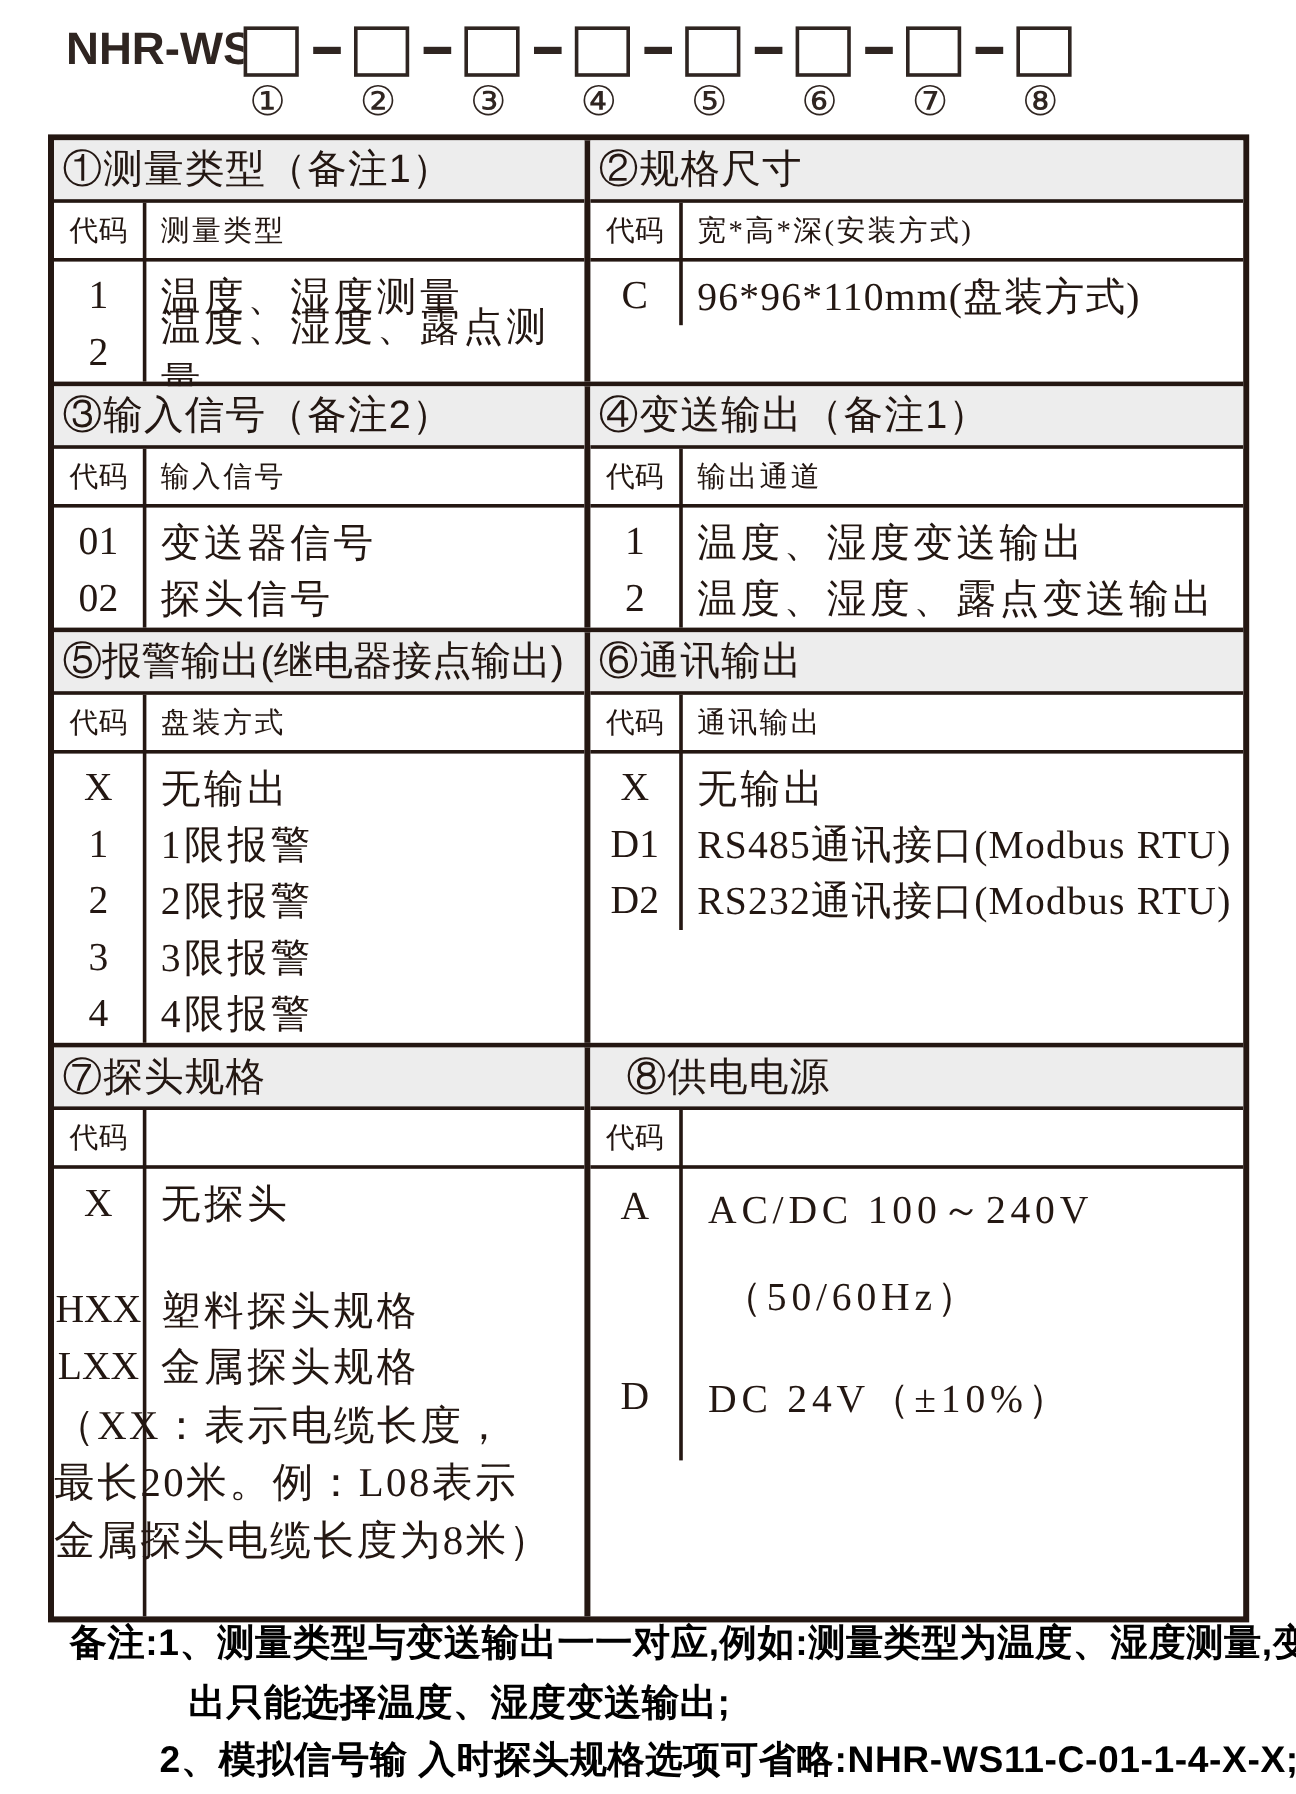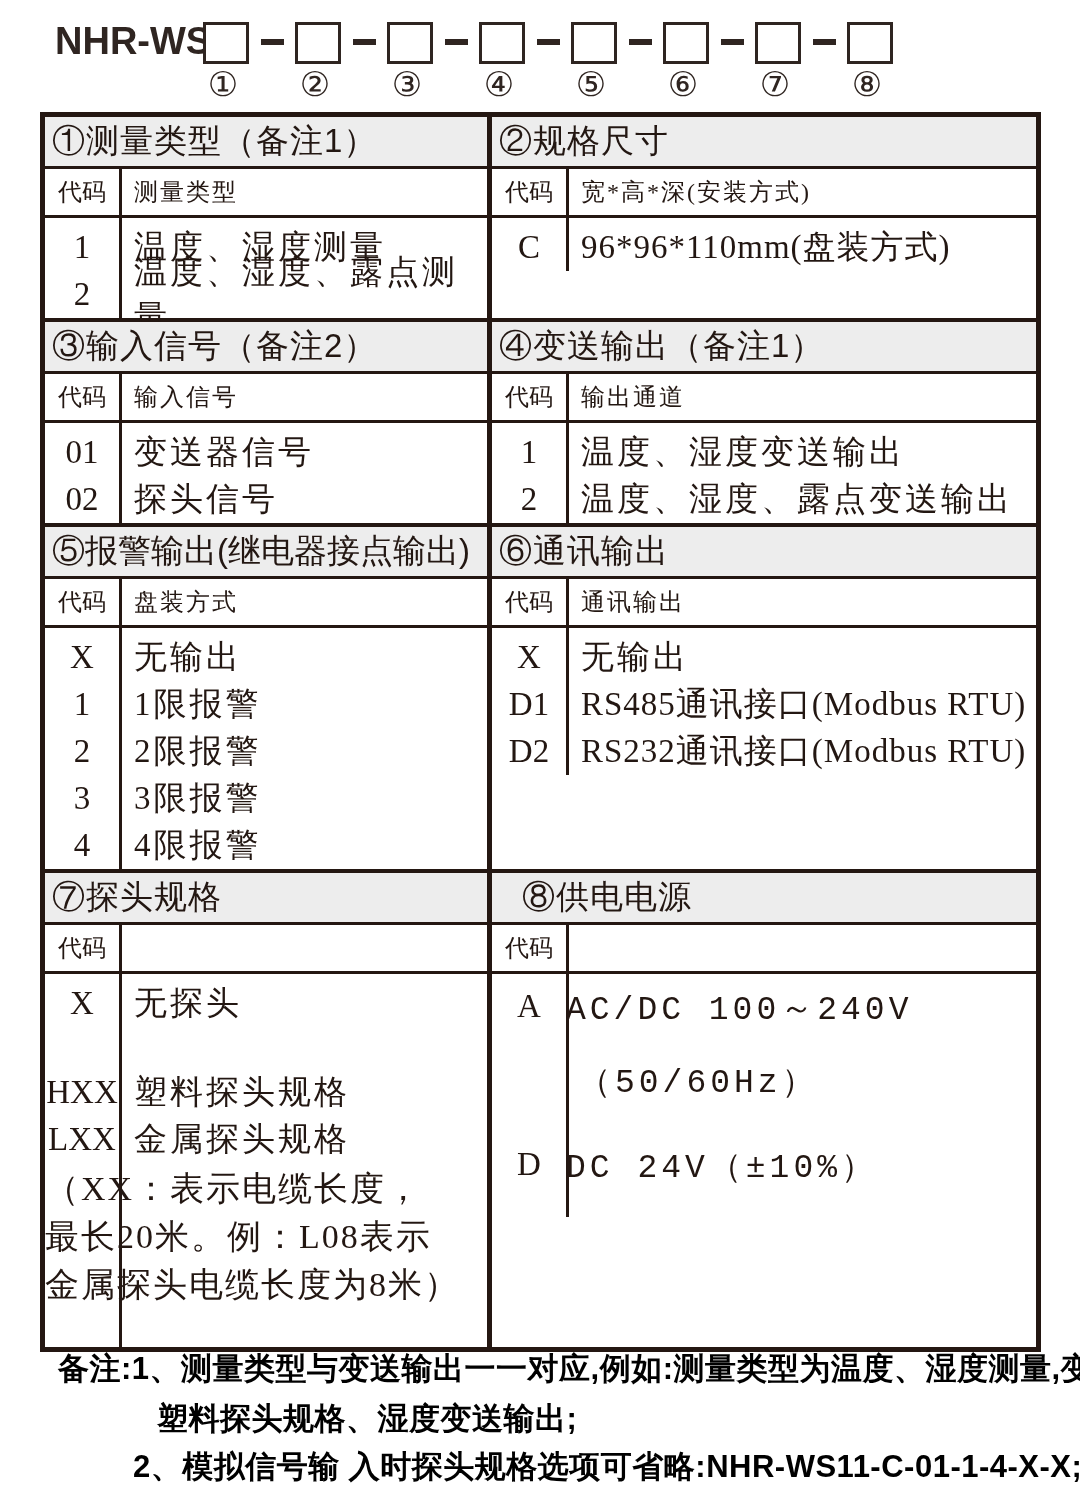--- a/index.html
+++ b/index.html
@@ -51,21 +51,21 @@
   .dcode{width:74px;text-align:center;flex:none;}
   .ddesc{padding-left:15px;letter-spacing:3px;}
   .ddesc.tight{letter-spacing:1px;}
   .probe-note{
     margin-top:2px;font-size:34px;line-height:48px;
     letter-spacing:2px;padding-bottom:38px;
   }
   
   .s8row{display:flex;font-size:33px;margin-top:12px;}
   .s8code{width:74px;text-align:center;flex:none;padding-top:2px;}
-  .s8desc{letter-spacing:4px;font-family:Liberation Mono, monospace;}
+  .s8desc{padding-left:24px;letter-spacing:4px;}
   .s8desc .pline{margin-bottom:28px;}
   .s8line2{padding-left:12px;}
   
   .note{
     position:absolute;font-family:"Liberation Sans", sans-serif;font-weight:700;
     font-size:31px;color:#000;letter-spacing:0.5px;white-space:nowrap;
   }
   .note1{left:58px;top:1348px;}
   .note2{left:157px;top:1398px;}
   .note3{left:133px;top:1446px;}
@@ -284,16 +284,16 @@
               <div class="pline">DC 24V（±10%）</div>
             </div>
           </div>
         </div>
       </section>
     </div>
 
   </div>
 
   <div class="note note1">备注:1、测量类型与变送输出一一对应,例如:测量类型为温度、湿度测量,变送输</div>
-  <div class="note note2">塑料探头规格、湿度变送输出;</div>
+  <div class="note note2">出只能选择温度、湿度变送输出;</div>
   <div class="note note3">2、模拟信号输 入时探头规格选项可省略:NHR-WS11-C-01-1-4-X-X;</div>
 
 </div>
 
 </body></html>

